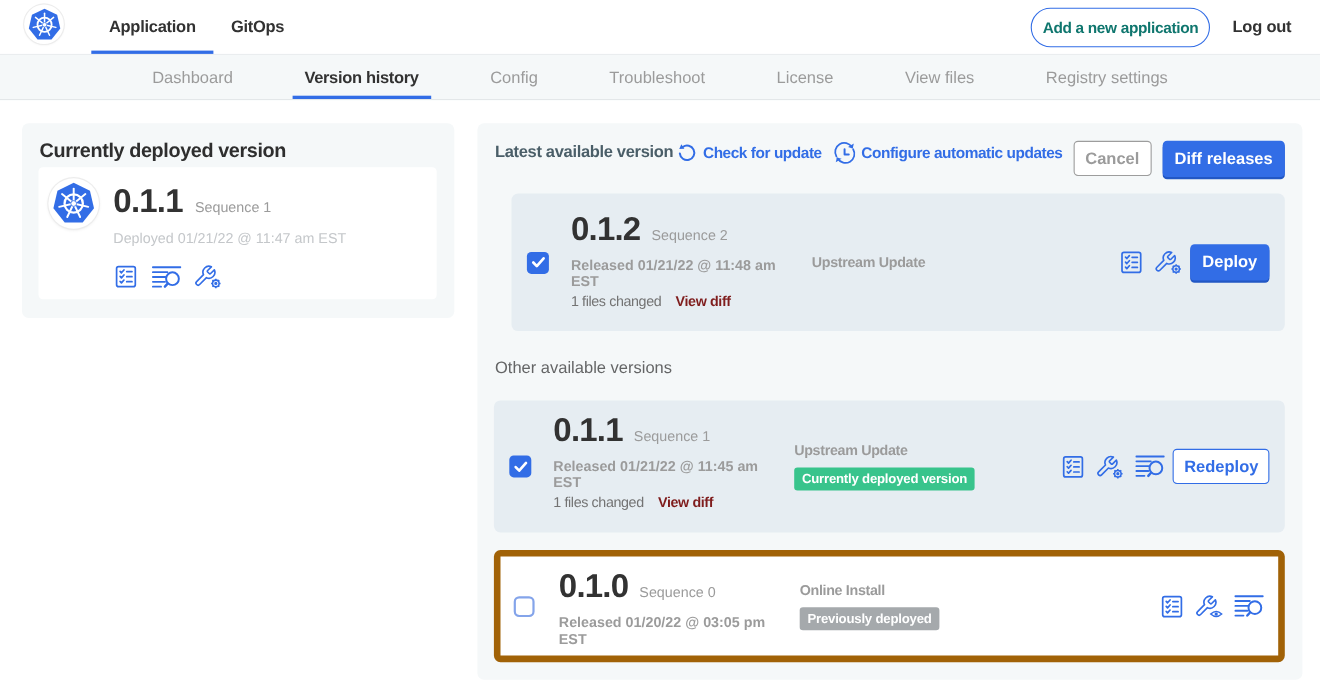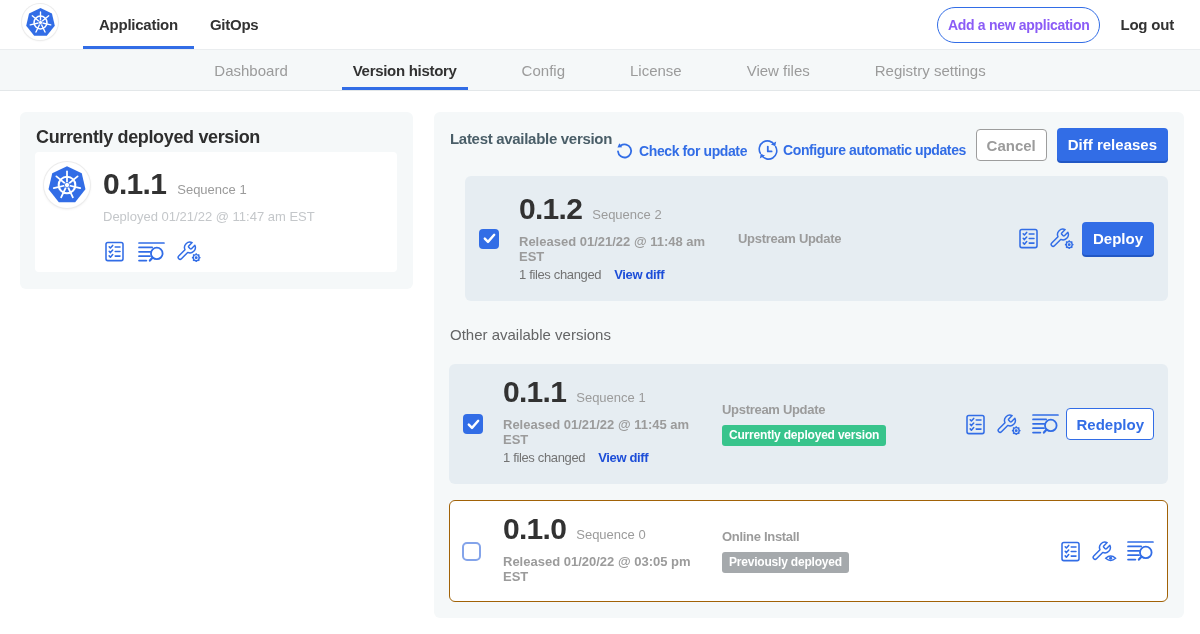--- a/index.html
+++ b/index.html
@@ -4,21 +4,21 @@
 <style>
 * { margin:0; padding:0; box-sizing:border-box; }
 html,body { width:1200px; height:634px; background:#fff; font-family:"Liberation Sans",sans-serif; overflow:hidden; }
 
 .topbar { height:50px; display:flex; align-items:stretch; background:#fff; border-bottom:1px solid #eaedef; padding-left:22px; padding-right:26px; }
 .brand { width:36px; height:36px; border-radius:50%; background:#fff; box-shadow:0 0 0 1px #ececec, 0 1px 2px rgba(0,0,0,.08); margin-top:4px; display:flex; align-items:center; justify-content:center; flex:none; }
 .top-tabs { display:flex; margin-left:25px; }
 .top-tab { display:flex; align-items:center; padding:0 16px; font-size:15px; font-weight:700; letter-spacing:-0.25px; color:#323232; position:relative; cursor:pointer; white-space:nowrap; }
 .top-tab.active::after { content:""; position:absolute; left:0; right:0; bottom:0; height:3px; background:#326de6; }
 .topbar-spacer { flex:1; }
-.add-app-btn { align-self:center; height:36px; padding:0 10px; border:1px solid #326de6; border-radius:18px; background:#fff; color:#8b5cf6; font-size:14px; font-weight:700; letter-spacing:-0.3px; font-family:inherit; cursor:pointer; white-space:nowrap; }
+.add-app-btn { align-self:center; height:36px; padding:0 10px; border:1px solid #326de6; border-radius:18px; background:#fff; color:#0f766e; font-size:14px; font-weight:700; letter-spacing:-0.3px; font-family:inherit; cursor:pointer; white-space:nowrap; }
 .logout { align-self:center; margin-left:20px; font-size:15px; font-weight:700; letter-spacing:-0.2px; color:#323232; cursor:pointer; white-space:nowrap; }
 
 .subnav { height:41px; background:#f5f8f9; border-bottom:1px solid #e3e7e9; display:flex; justify-content:center; }
 .subnav-tab { display:flex; align-items:center; padding:0 11px; margin:0 21.5px; font-size:15px; color:#9b9b9b; position:relative; cursor:pointer; white-space:nowrap; }
 .subnav-tab.active { color:#323232; font-weight:700; letter-spacing:-0.3px; }
 .subnav-tab.active::after { content:""; position:absolute; left:0; right:0; bottom:0; height:3px; background:#326de6; }
 
 .main { display:flex; align-items:flex-start; padding:21px 16px 0 20px; gap:21px; }
 .left-panel { width:393px; background:#f5f8f9; border-radius:6px; padding:15px 16px 17px 15px; }
 .left-title { font-size:18px; font-weight:700; letter-spacing:-0.35px; color:#2e2e2e; margin:0 0 4px 1px; line-height:21px; }
@@ -27,53 +27,53 @@
 .deployed-info { margin-left:13px; padding-top:16px; }
 .version-line { display:flex; align-items:baseline; white-space:nowrap; }
 .version-num { font-size:30px; font-weight:700; letter-spacing:-0.7px; color:#323232; line-height:32px; }
 .seq-label { font-size:13px; color:#9b9b9b; margin-left:11px; }
 .deployed-at { font-size:13px; color:#c4c7ca; font-weight:400; margin-top:8px; line-height:17px; white-space:nowrap; }
 .icon-row { display:flex; align-items:center; gap:12px; margin-top:15px; }
 .icon { display:inline-flex; cursor:pointer; }
 .icon svg { display:block; }
 
 .right-panel { width:750px; background:#f5f8f9; border-radius:6px; padding:16px 16px 16px 15px; }
-.panel-header { display:flex; align-items:flex-end; height:33px; margin-bottom:15px; white-space:nowrap; padding-left:1px; }
+.panel-header { display:flex; align-items:flex-start; height:33px; margin-bottom:15px; white-space:nowrap; padding-left:1px; }
 .panel-title { font-size:15px; font-weight:700; letter-spacing:-0.3px; color:#4a5e68; align-self:flex-start; margin-top:2px; line-height:18px; }
 .hdr-link { display:flex; align-items:center; font-size:14px; font-weight:700; letter-spacing:-0.4px; color:#326de6; cursor:pointer; }
 .hdr-link .icon { margin-right:4px; }
 .link-check { margin-left:2px; }
 .link-config { margin-left:10px; }
 .hdr-spacer { flex:1; }
 .btn { font-family:inherit; font-weight:700; font-size:15px; border-radius:4px; cursor:pointer; white-space:nowrap; }
 .btn-cancel { height:32px; padding:0 10px; letter-spacing:0; background:#fff; border:1px solid #9d9d9d; color:#9b9b9b; margin-right:10px; }
 .btn-primary { height:33px; padding:0 11px; background:#326de6; border:none; color:#fff; box-shadow:0 2px 0 0 #2257c4; }
 .btn-outline { height:32px; padding:3px 9px; background:#fff; border:1px solid #326de6; color:#326de6; }
 
 .version-card { border-radius:6px; display:flex; align-items:center; padding:0 14px; }
 .version-card.tinted { background:#e6edf2; }
-.version-card.white { background:#fff; border:1px solid #a16207; padding:0 13px; }
+.version-card.white { background:#fff; border:6px solid #a16207; padding:0 13px; }
 .vc-row1 { height:125px;margin-left:16px; }
 .vc-row2 { height:120px; }
 .vc-row3 { height:102px; margin-top:16px; }
 .other-heading { font-size:15px; font-weight:400; color:#646566; margin:25px 0 0 1px; line-height:18px; height:18px; }
 .other-heading + .version-card { margin-top:20px; }
 .checkbox { width:20px; height:20px; border-radius:4px; flex:none; margin-right:20px; }
 .checkbox.checked { background:#326de6; display:flex; align-items:center; justify-content:center; }
 .checkbox.unchecked { width:19px; height:19px; background:#fff; border:2px solid #84a4ea; border-radius:5px; margin-left:-1px; margin-right:22px; }
 .vc-info { width:219px; flex:none; height:100%; }
 .vc-row1 .vc-info { padding-top:17px; }
 .vc-row2 .vc-info { padding-top:12px; }
 .vc-row3 .vc-info { padding-top:12px; }
 .vc-info .version-line { line-height:34px; }
 .vc-info .seq-label { margin-left:10px; }
 .released { font-size:13px; font-weight:700; color:#9b9b9b; margin-top:2px; line-height:15px; width:188px; }
 .files-line { display:flex; font-size:13px; letter-spacing:-0.35px; margin-top:3px; line-height:16px; }
 .files-changed { color:#737373; }
-.view-diff { color:#1d4ed8; font-weight:700; margin-left:13px; cursor:pointer; }
+.view-diff { color:#7f1d1d; font-weight:700; margin-left:13px; cursor:pointer; }
 .vc-status { flex:1; }
 .source-label { font-size:13px; font-weight:700; letter-spacing:-0.3px; color:#9b9b9b; line-height:15px; white-space:nowrap; }
 .badge { display:inline-block; margin-top:8px; font-size:12px; font-weight:700; letter-spacing:-0.2px; color:#fff; border-radius:3px; padding:4px 7px; line-height:13px; white-space:nowrap; }
 .badge.green { background:#38c48c; }
 .badge.gray { background:#a5a9ac; }
 .vc-actions { display:flex; align-items:center; gap:10px; flex:none; }
 .vc-actions .btn { margin-left:-3px; }
 </style>
 </head>
 <body>
@@ -103,20 +103,21 @@
   </nav>
   <div class="topbar-spacer"></div>
   <button class="add-app-btn">Add a new application</button>
   <span class="logout">Log out</span>
 </header>
 
 <nav class="subnav">
   <div class="subnav-tab">Dashboard</div>
   <div class="subnav-tab active">Version history</div>
   <div class="subnav-tab">Config</div>
+  <div class="subnav-tab">Troubleshoot</div>
   <div class="subnav-tab">License</div>
   <div class="subnav-tab">View files</div>
   <div class="subnav-tab">Registry settings</div>
 </nav>
 
 <main class="main">
   <aside class="left-panel">
     <h2 class="left-title">Currently deployed version</h2>
     <div class="deployed-card">
       <div class="k8s-badge">

